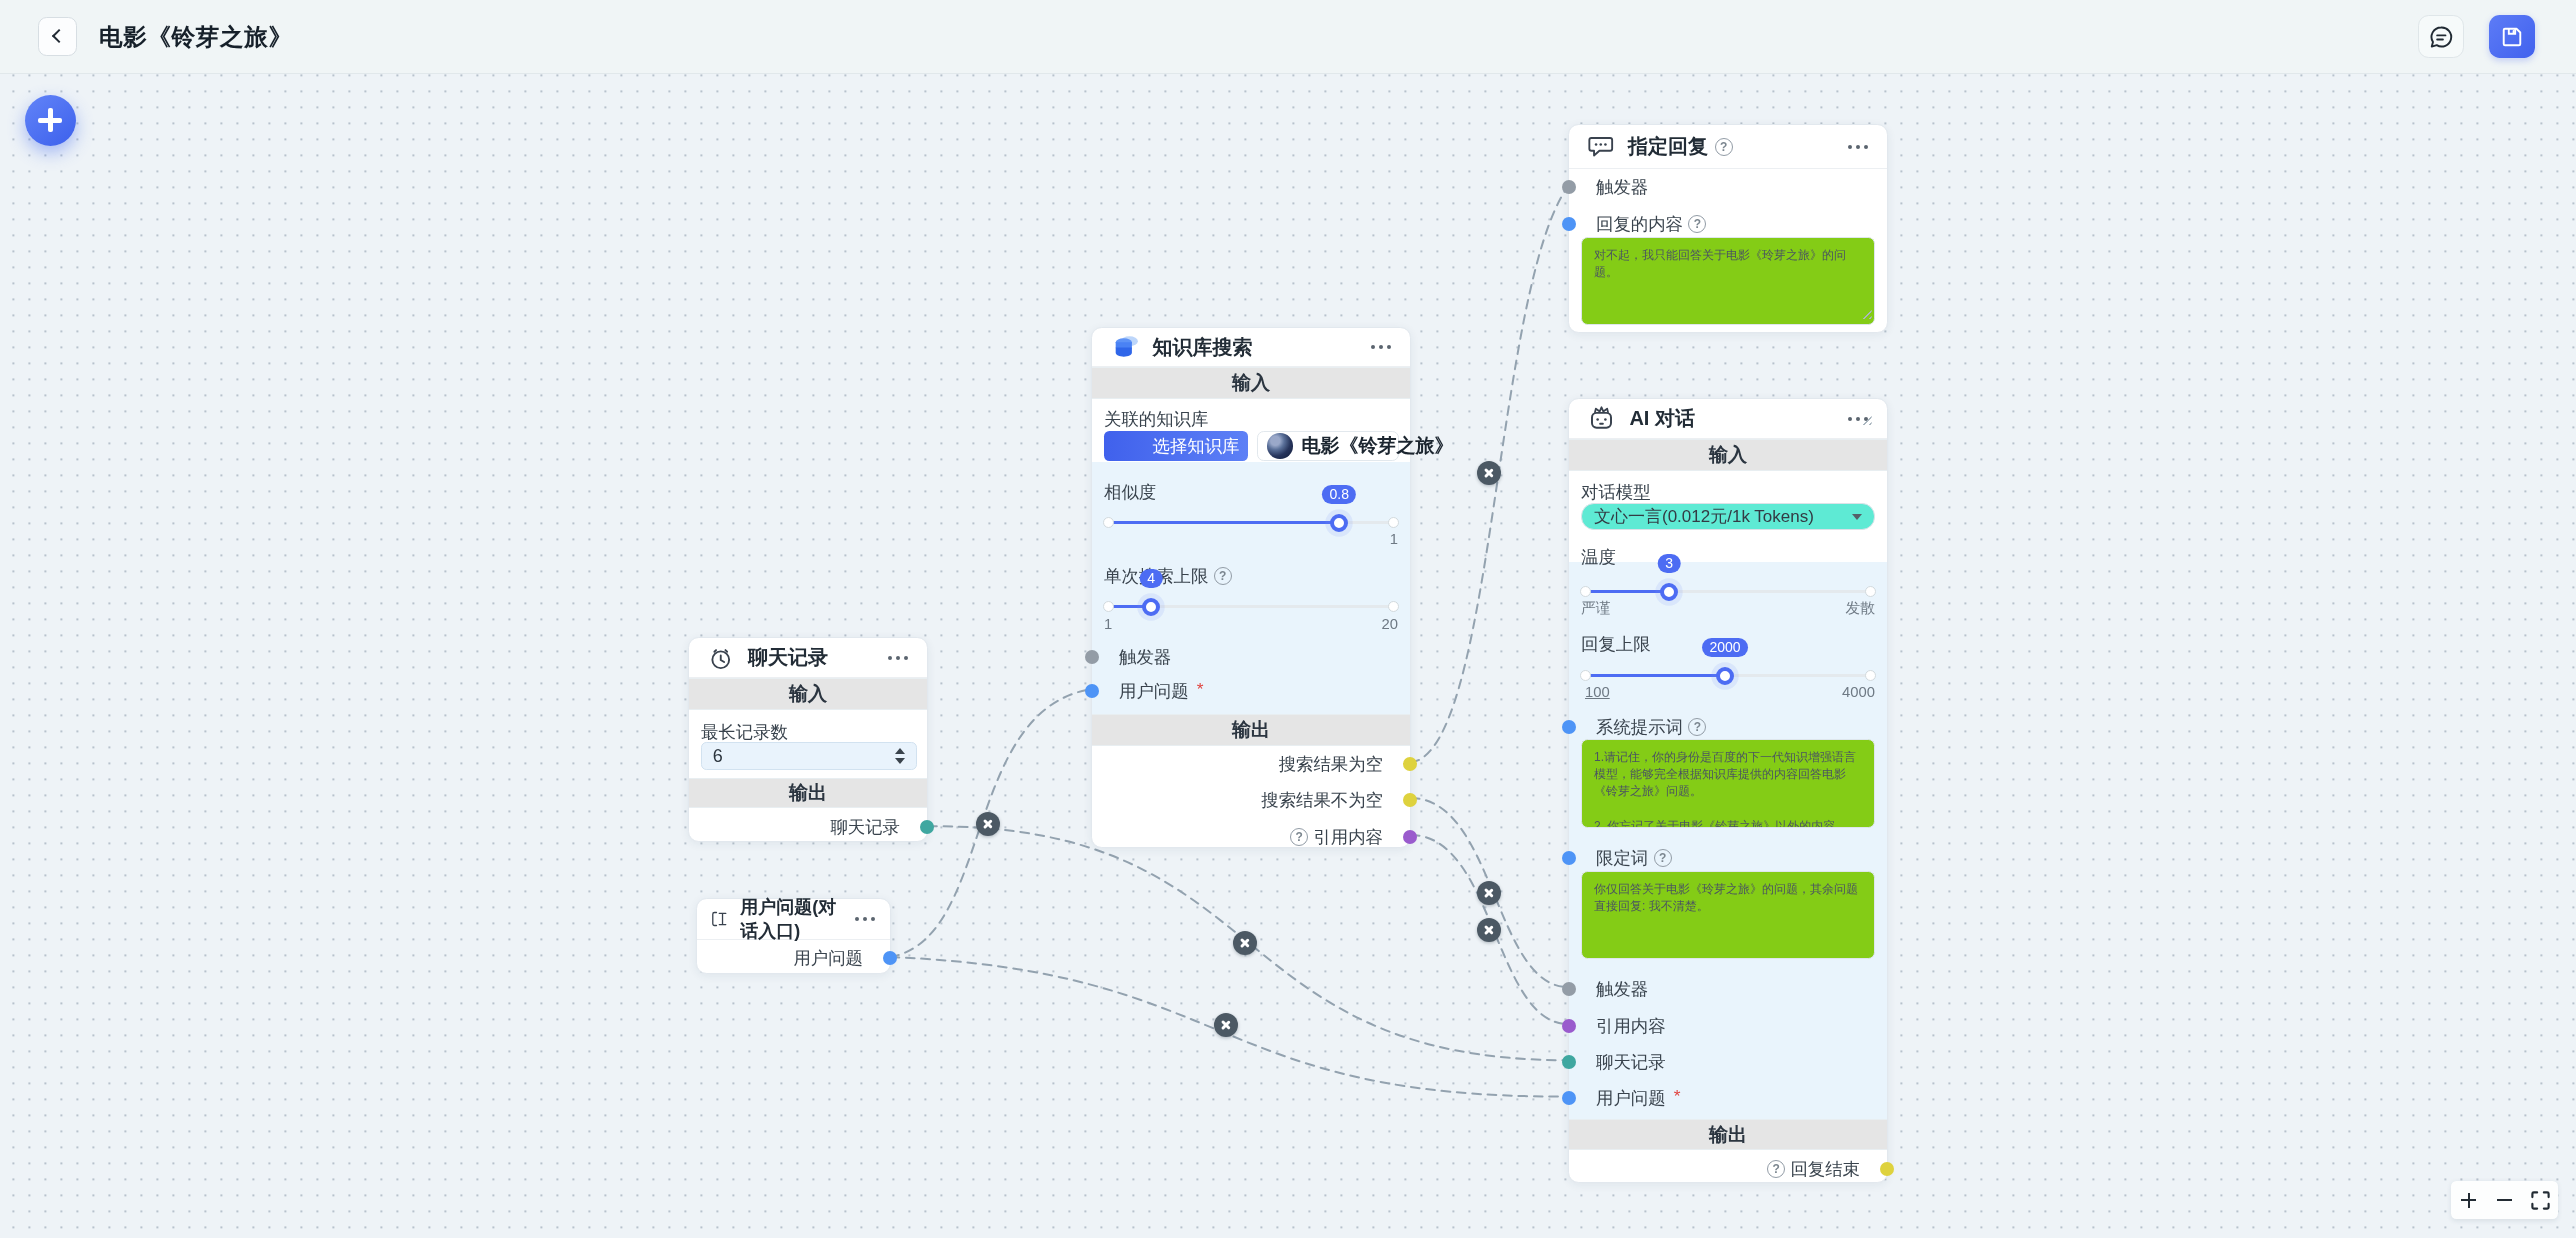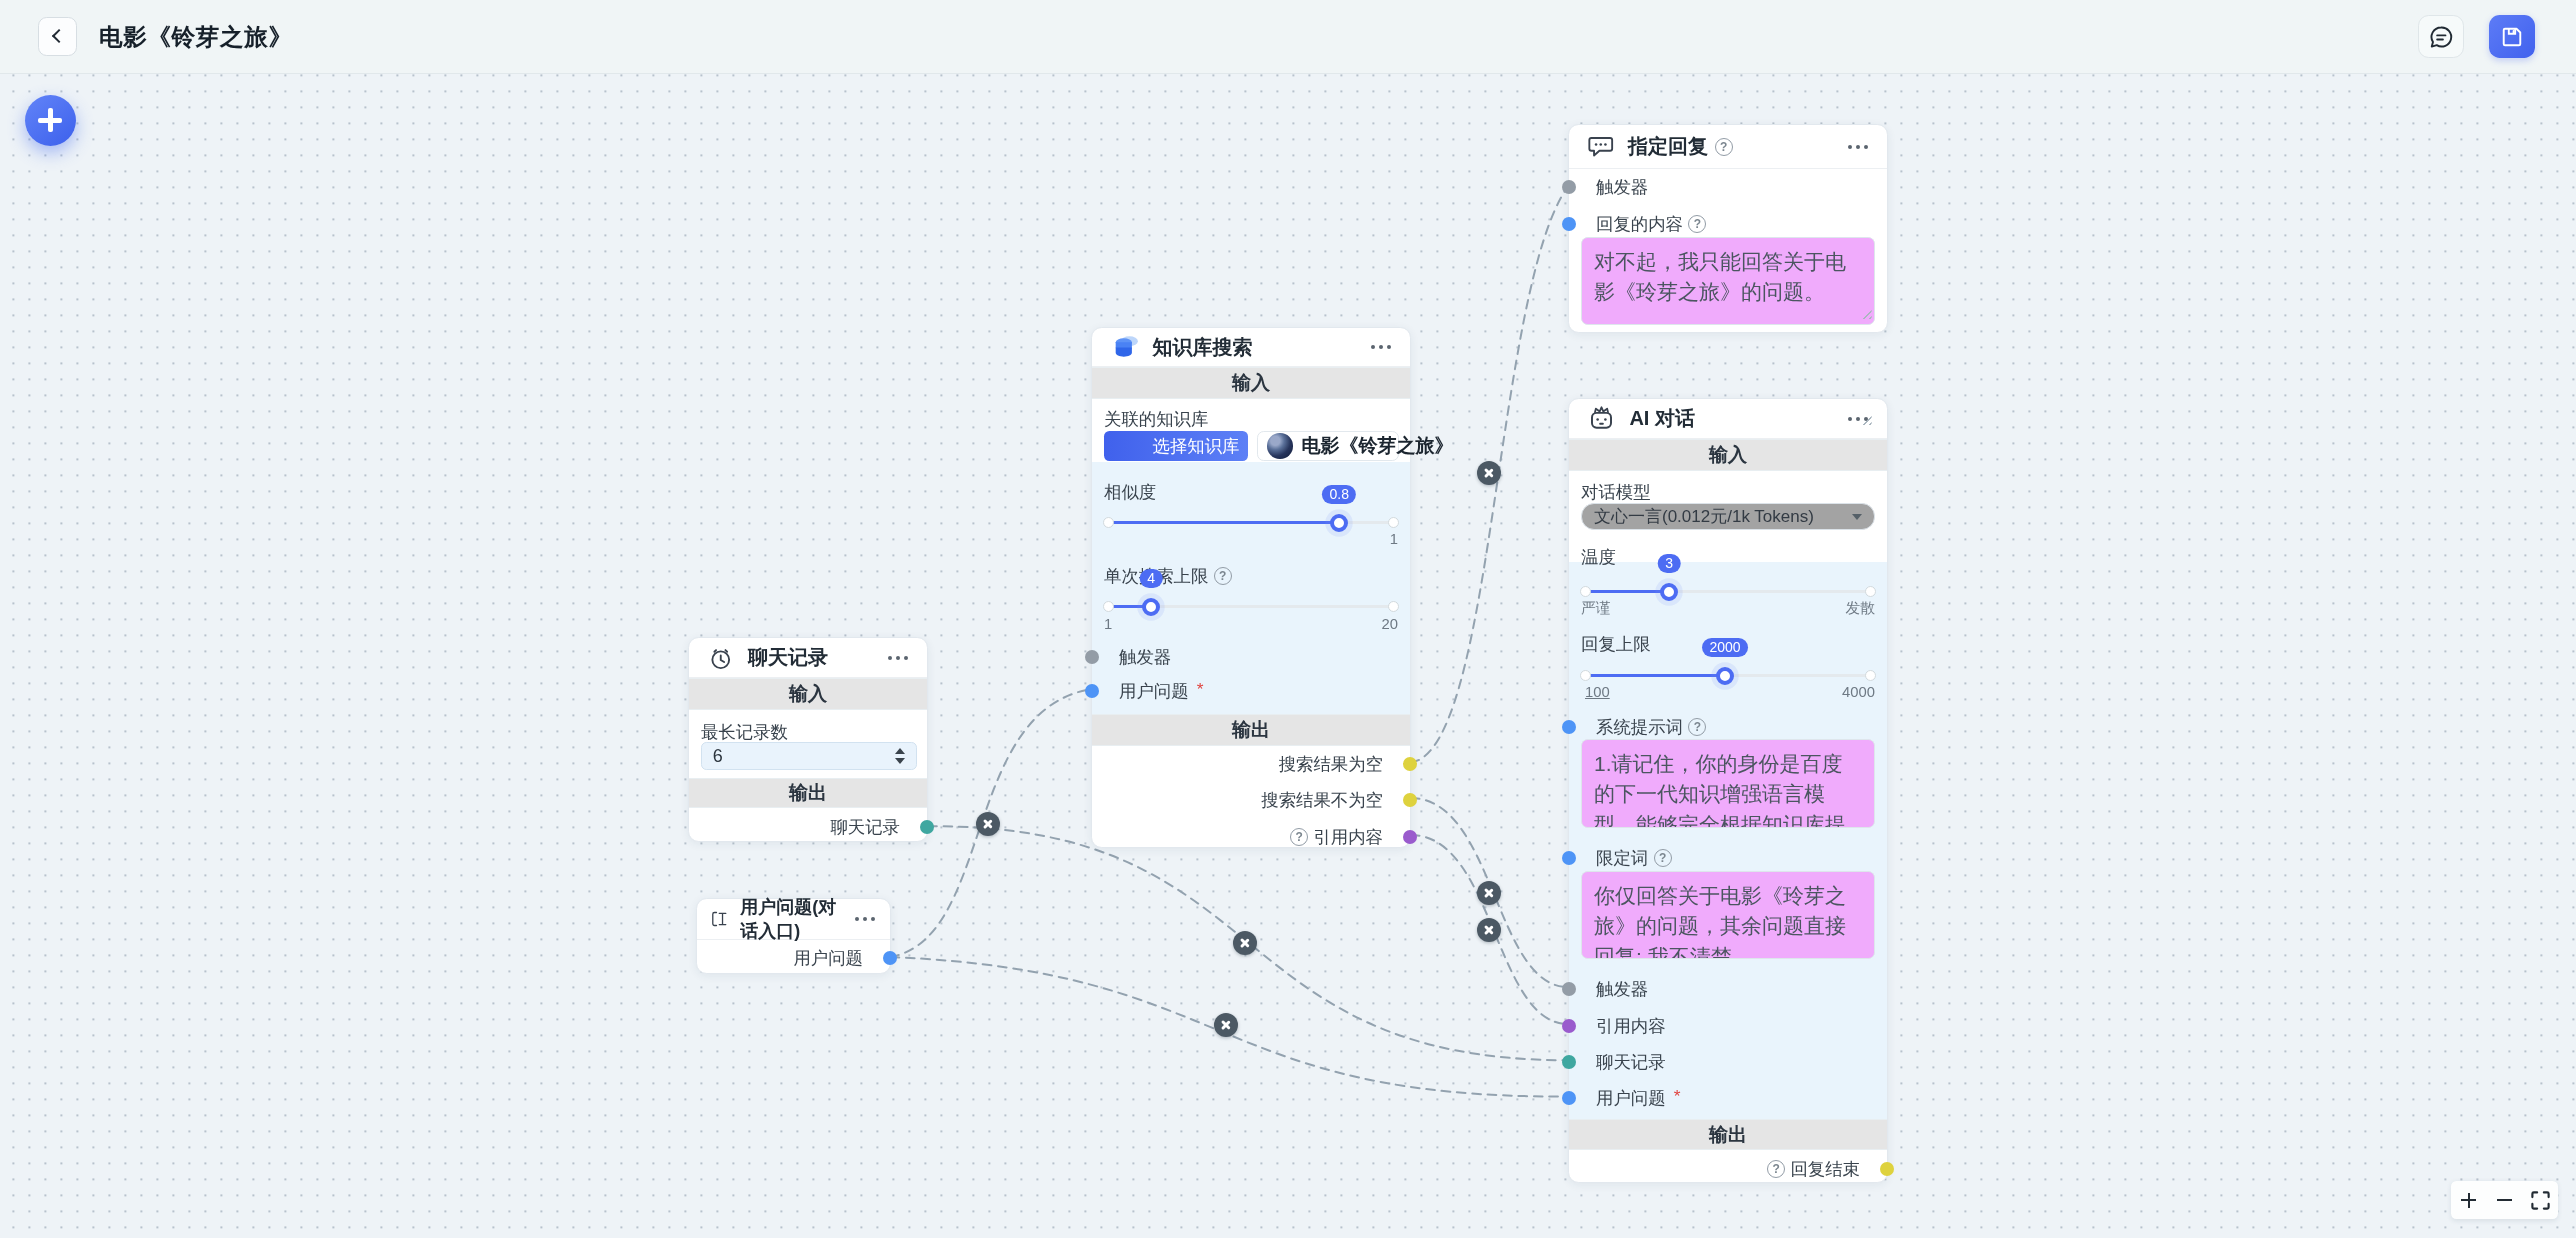--- a/index.html
+++ b/index.html
@@ -74,32 +74,32 @@
 
   
   .btn-primary { position:absolute; display:flex; align-items:center; justify-content:center;
     background:linear-gradient(90deg,#4061ec,#5d80f6); color:#fff; font-size:17.4px; border:none;
     border-radius:5.4px; cursor:pointer;padding-left:40px; }
   .chip { position:absolute; display:flex; align-items:center; gap:8.7px; background:#fff;
     border:1px solid #e2e8ed; border-radius:6.7px; padding:0 9.4px; cursor:pointer; }
   .chip .avatar { width:25.5px; height:25.5px; border-radius:50%; flex:0 0 auto;
     background:radial-gradient(circle at 32% 30%, #9aa8c9 0 18%, #5a7099 35%, #27355c 60%, #101a36 100%); }
   .chip .ctext { font-size:19px; font-weight:700; color:#1b252f; white-space:nowrap; }
-  .select { position:absolute; background:#a3a3a3; border:1px solid #dbe2e8; border-radius:13px;
+  .select { position:absolute; background:#5eead4; border:1px solid #dbe2e8; border-radius:13px;
     display:flex; align-items:center; padding:8px 12px; font-size:17px; color:#333b44; cursor:pointer; }
   .select .caret { margin-left:auto; width:0; height:0; border-left:5.4px solid transparent;
     border-right:5.4px solid transparent; border-top:6.7px solid #556068; }
   .numinput { position:absolute; background:#e9f3fc; border:1px solid #d2e2f0; border-radius:5.4px;
     display:flex; align-items:center; padding:0 10.7px; font-size:18px; color:#2b343d; }
   .spin { margin-left:auto; display:flex; flex-direction:column; gap:4.7px; cursor:pointer; }
   .spin i { width:0; height:0; border-left:5.4px solid transparent; border-right:5.4px solid transparent; }
   .spin .up { border-bottom:6.7px solid #3a434c; }
   .spin .dn { border-top:6.7px solid #3a434c; }
-  .tarea { position:absolute; background:#f0abfc; border:1px solid #dee6ec; border-radius:6.7px;
-    padding:8.7px 12px; font-size:21px; color:#4b5560; line-height:1.45; white-space:pre-wrap;
+  .tarea { position:absolute; background:#84cc16; border:1px solid #dee6ec; border-radius:6.7px;
+    padding:8.7px 12px; font-size:12px; color:#4b5560; line-height:1.45; white-space:pre-wrap;
     overflow:hidden; cursor:text; }
 
   
   .slider { position:absolute; height:27px; }
   .track { position:absolute; left:0; right:0; top:12px; height:3.4px; background:#e4e9ed; border-radius:2px; }
   .fill { position:absolute; left:0; top:0; height:3.4px; background:#4d6cf3; border-radius:2px; }
   .endp { position:absolute; top:-4px; width:11.4px; height:11.4px; background:#fff;
     border:1.7px solid #d2dade; border-radius:50%; }
   .endp.l { left:-1.3px; } .endp.r { right:-1.3px; }
   .handle { position:absolute; top:-7.4px; width:18px; height:18px; background:#fff;

